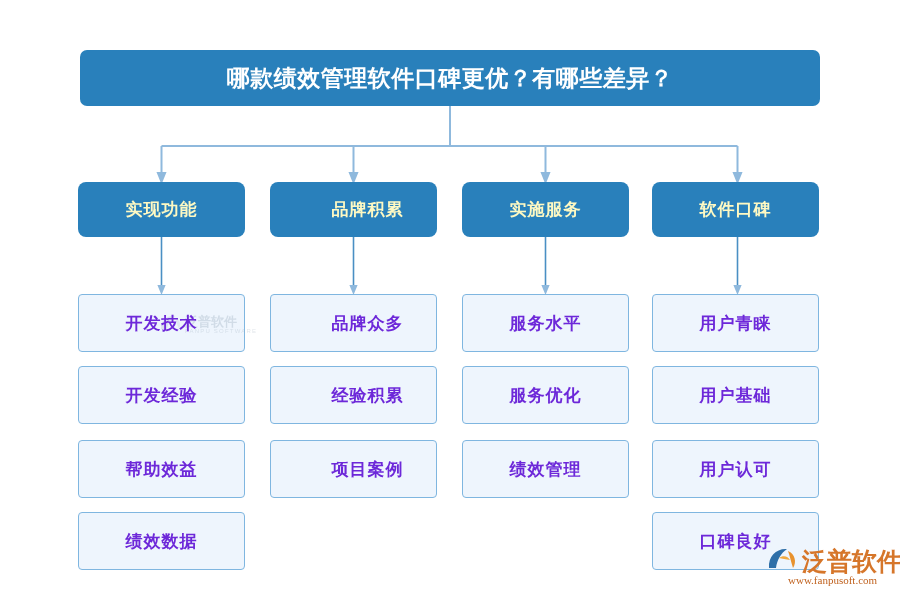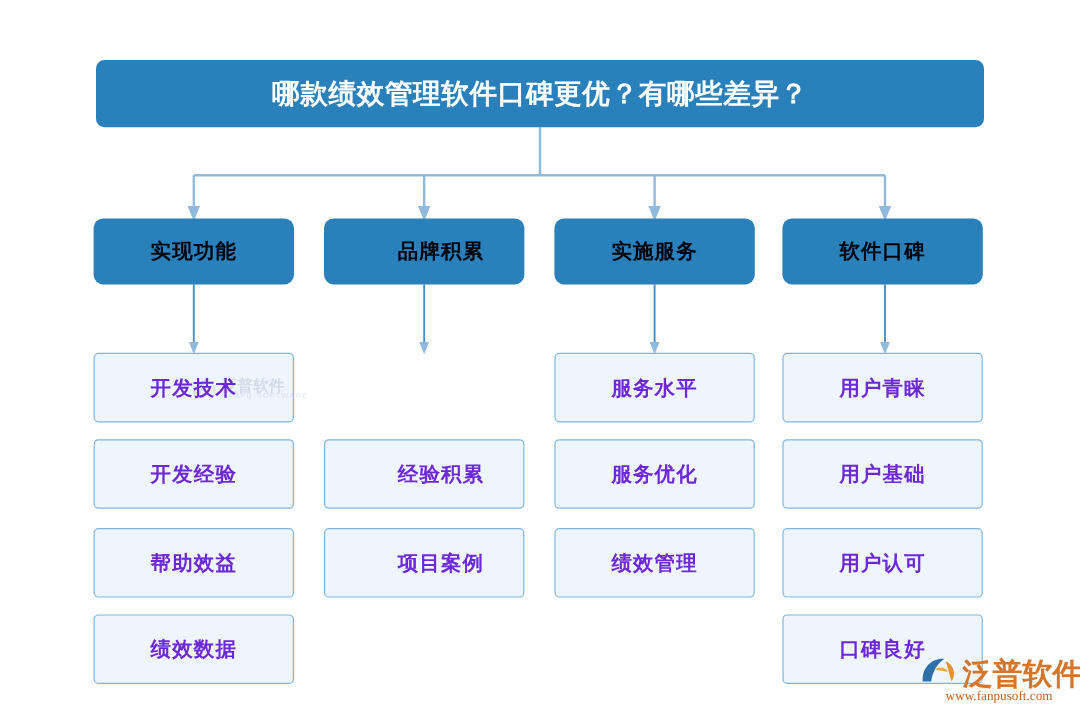--- a/index.html
+++ b/index.html
@@ -63,21 +63,21 @@
     width: 167px;
     height: 55px;
     background: #2980bb;
     border-radius: 8px;
     display: flex;
     align-items: center;
     justify-content: center;
     box-sizing: border-box;
   }
   .cat-text {
-    color: #000000;
+    color: #fef9c3;
     font-size: 17px;
     font-weight: bold;
     letter-spacing: 1px;
     white-space: nowrap;
   }
 
   
   .leaf-box {
     position: absolute;
     width: 167px;
@@ -229,20 +229,23 @@
   <div class="leaf-box col-0 row-1">
     <span class="leaf-text">开发经验</span>
   </div>
   <div class="leaf-box col-0 row-2">
     <span class="leaf-text">帮助效益</span>
   </div>
   <div class="leaf-box col-0 row-3">
     <span class="leaf-text">绩效数据</span>
   </div>
 
+  <div class="leaf-box col-1 row-0">
+    <span class="leaf-text">品牌众多</span>
+  </div>
   <div class="leaf-box col-1 row-1">
     <span class="leaf-text">经验积累</span>
   </div>
   <div class="leaf-box col-1 row-2">
     <span class="leaf-text">项目案例</span>
   </div>
 
   <div class="leaf-box col-2 row-0">
     <span class="leaf-text">服务水平</span>
   </div>

